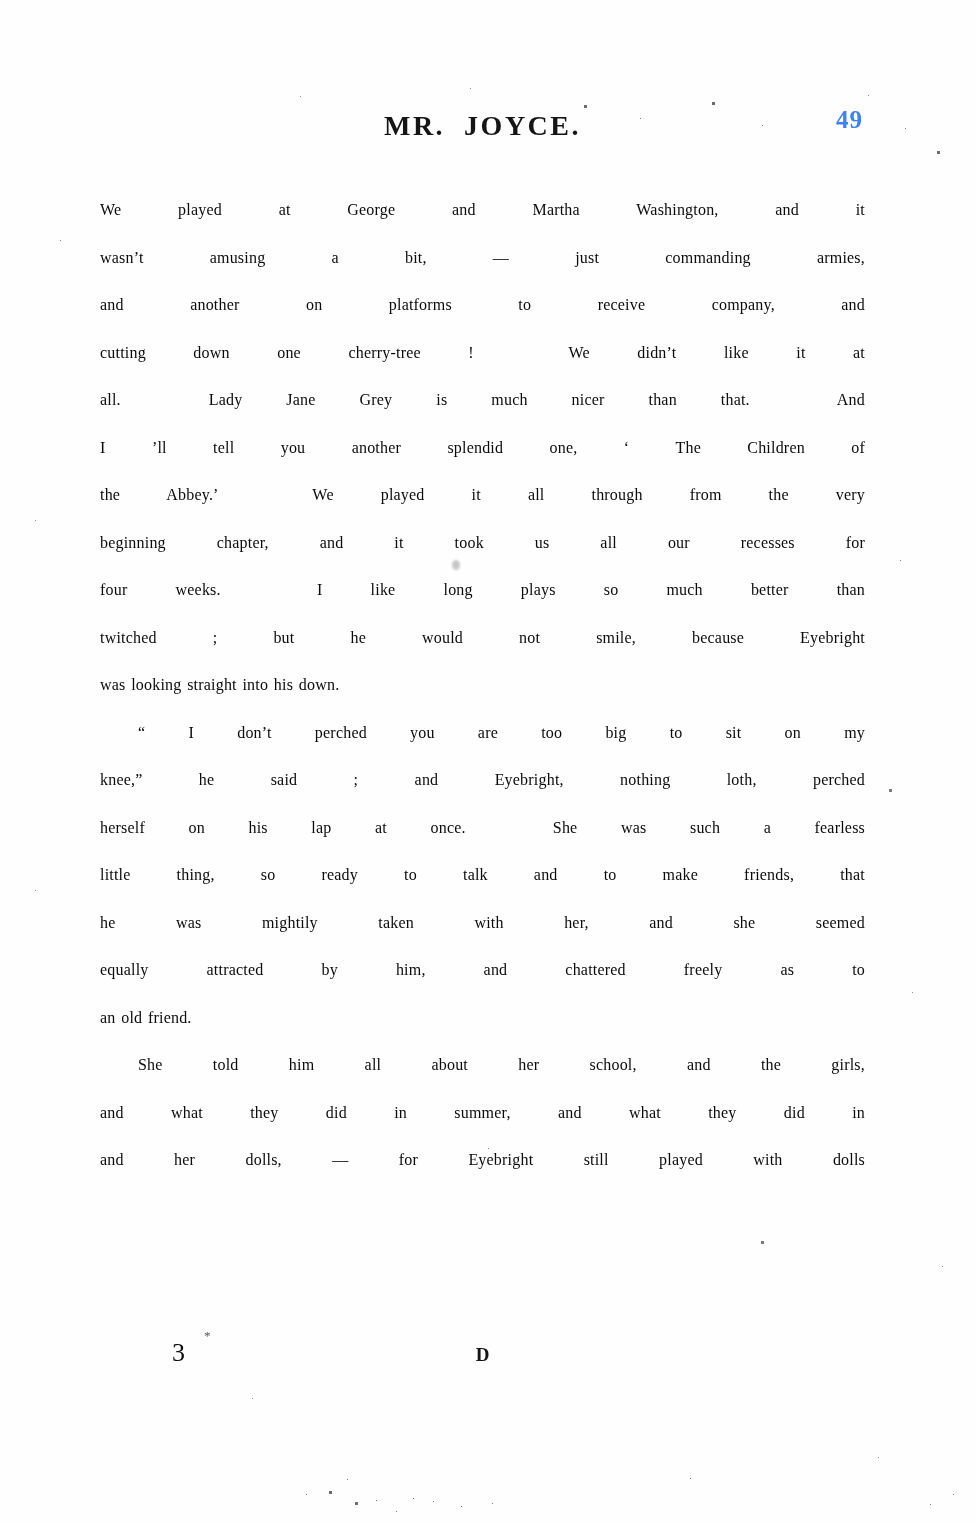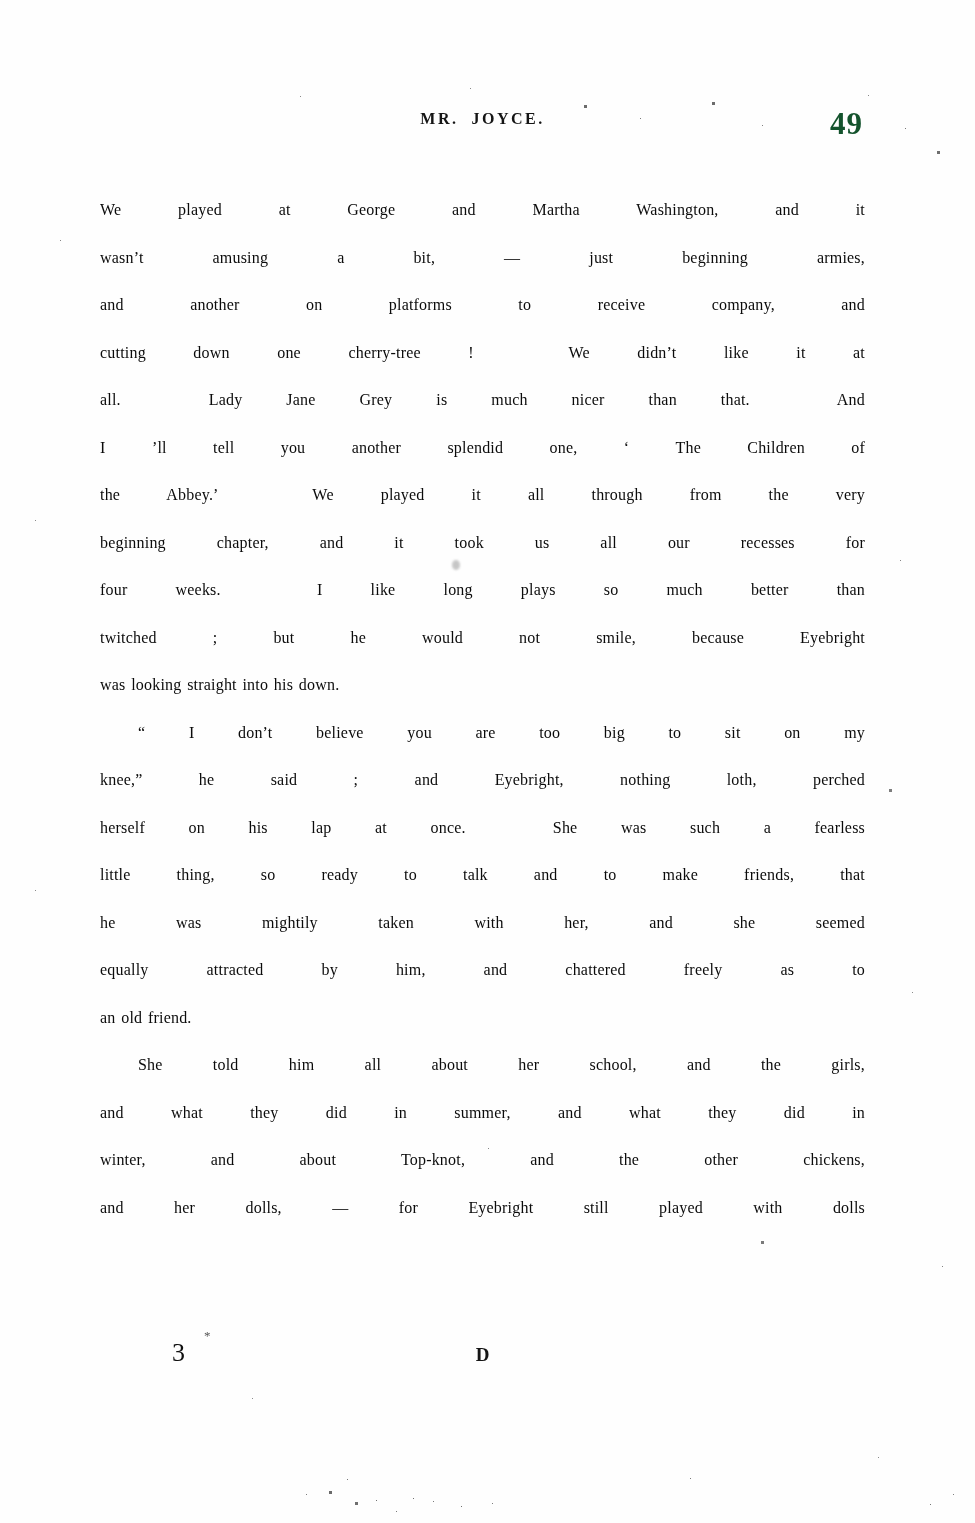--- a/index.html
+++ b/index.html
@@ -11,27 +11,27 @@
     position: relative;
     overflow: hidden;
   }
   .page { position: absolute; inset: 0; background: #fefefe; }
 
   
   .header { position: absolute; top: 110px; left: 100px; width: 765px; height: 34px; }
   .header-title {
     position: absolute; left: 0; width: 100%; top: 0;
     text-align: center;
-    font-weight: bold; font-size: 16px; letter-spacing: 2.5px;
+    font-weight: bold; font-size: 28px; letter-spacing: 2.5px;
     color: #151515;
   }
   .page-number {
     position: absolute; right: 2px; top: -4px;
-    font-size: 31px; font-weight: bold; letter-spacing: 1px;
-    color: #14532d;
+    font-size: 25px; font-weight: bold; letter-spacing: 1px;
+    color: #3b82f6;
   }
 
   
   .text-block {
     position: absolute; top: 186px; left: 100px; width: 765px;
     font-size: 16px; line-height: 47.5px;
     letter-spacing: 0.2px; word-spacing: 1.5px;
   }
   .line {
     height: 47.5px;
@@ -79,46 +79,45 @@
 <div class="page">
 
   <div class="header">
     <div class="header-title">MR.&nbsp; JOYCE.</div>
     <div class="page-number">49</div>
   </div>
 
   <div class="text-block" id="text-block">
       <div>
         <div class="line">We played at George and Martha Washington, and it</div>
-        <div class="line">wasn’t amusing a bit, — just beginning armies,</div>
+        <div class="line">wasn’t amusing a bit, — just commanding armies,</div>
         <div class="line">and another on platforms to receive company, and</div>
         <div class="line">cutting down one cherry-tree !&nbsp; We didn’t like it at</div>
         <div class="line">all.&nbsp; Lady Jane Grey is much nicer than that.&nbsp; And</div>
         <div class="line">I ’ll tell you another splendid one, ‘ The Children of</div>
         <div class="line">the Abbey.’&nbsp; We played it all through from the very</div>
         <div class="line">beginning chapter, and it took us all our recesses for</div>
         <div class="line">four weeks.&nbsp; I like long plays so much better than</div>
       </div>
       <div>
         <div class="line">twitched ; but he would not smile, because Eyebright</div>
         <div class="line endline">was looking straight into his down.</div>
       </div>
       <div>
-        <div class="line indent">“ I don’t believe you are too big to sit on my</div>
+        <div class="line indent">“ I don’t perched you are too big to sit on my</div>
         <div class="line">knee,” he said ; and Eyebright, nothing loth, perched</div>
         <div class="line">herself on his lap at once.&nbsp; She was such a fearless</div>
         <div class="line">little thing, so ready to talk and to make friends, that</div>
         <div class="line">he was mightily taken with her, and she seemed</div>
         <div class="line">equally attracted by him, and chattered freely as to</div>
         <div class="line endline">an old friend.</div>
       </div>
       <div>
         <div class="line indent">She told him all about her school, and the girls,</div>
         <div class="line">and what they did in summer, and what they did in</div>
-        <div class="line">winter, and about Top-knot, and the other chickens,</div>
         <div class="line">and her dolls, — for Eyebright still played with dolls</div>
       </div>
     </div>
 
   <div class="footer">
     <span class="sig-left">3</span>
     <span class="sig-left-mark">*</span>
     <div class="sig-center">D</div>
   </div>
 

